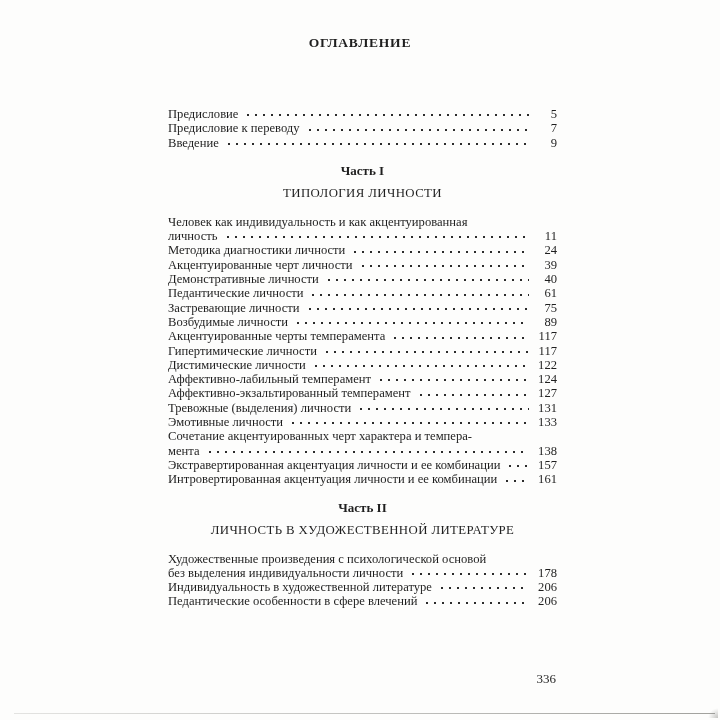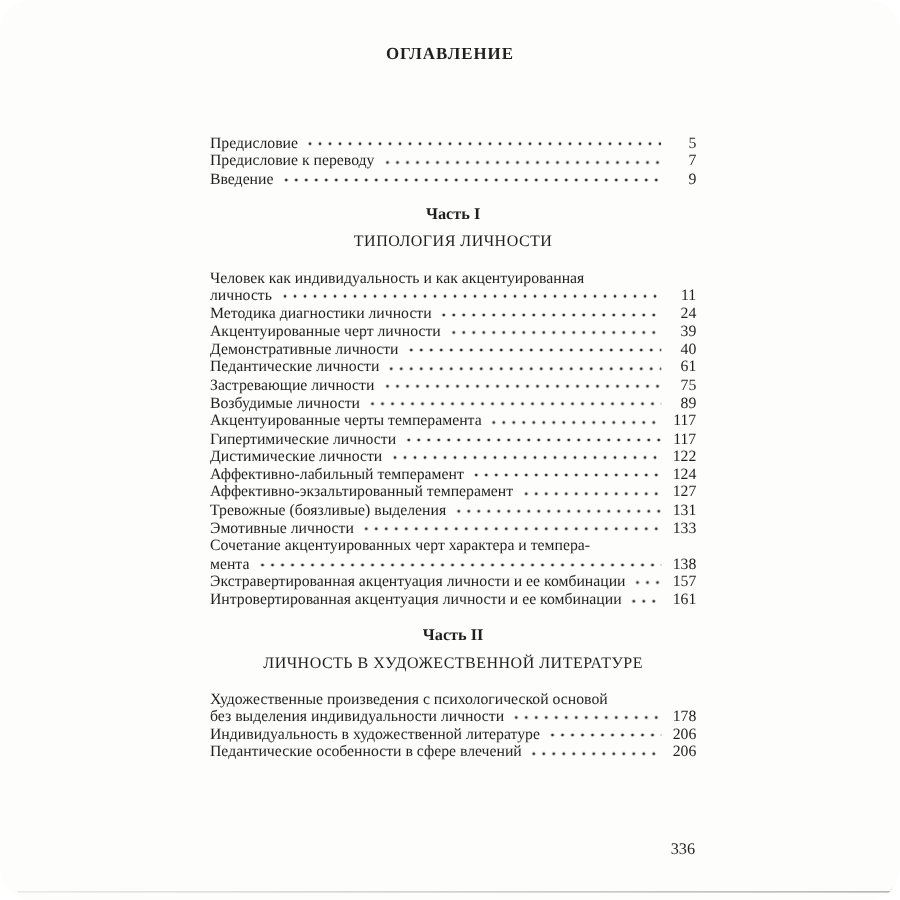--- a/index.html
+++ b/index.html
@@ -8,21 +8,20 @@
     width: 720px; height: 720px;
     background: #ffffff;
     font-family: "Liberation Serif", "DejaVu Serif", serif;
     color: #1f1f1f;
   }
   .page {
     position: relative;
     width: 720px; height: 720px;
     background: #fdfdfc;
     overflow: hidden;
-    border-radius: 25px;
   }
   .title {
     text-align: center;
     padding-top: 35px;
     font-size: 13.5px;
     font-weight: bold;
     letter-spacing: 0.8px;
   }
   .content {
     margin-left: 168px;
@@ -200,21 +199,21 @@
         </div>
         <div class="entry">
           <div class="line">
             <span class="txt">Аффективно-экзальтированный темперамент</span>
             <span class="dots"></span>
             <span class="pg">127</span>
           </div>
         </div>
         <div class="entry">
           <div class="line">
-            <span class="txt">Тревожные (боязливые) выделения</span>
+            <span class="txt">Тревожные (выделения) личности</span>
             <span class="dots"></span>
             <span class="pg">131</span>
           </div>
         </div>
         <div class="entry">
           <div class="line">
             <span class="txt">Эмотивные личности</span>
             <span class="dots"></span>
             <span class="pg">133</span>
           </div>

